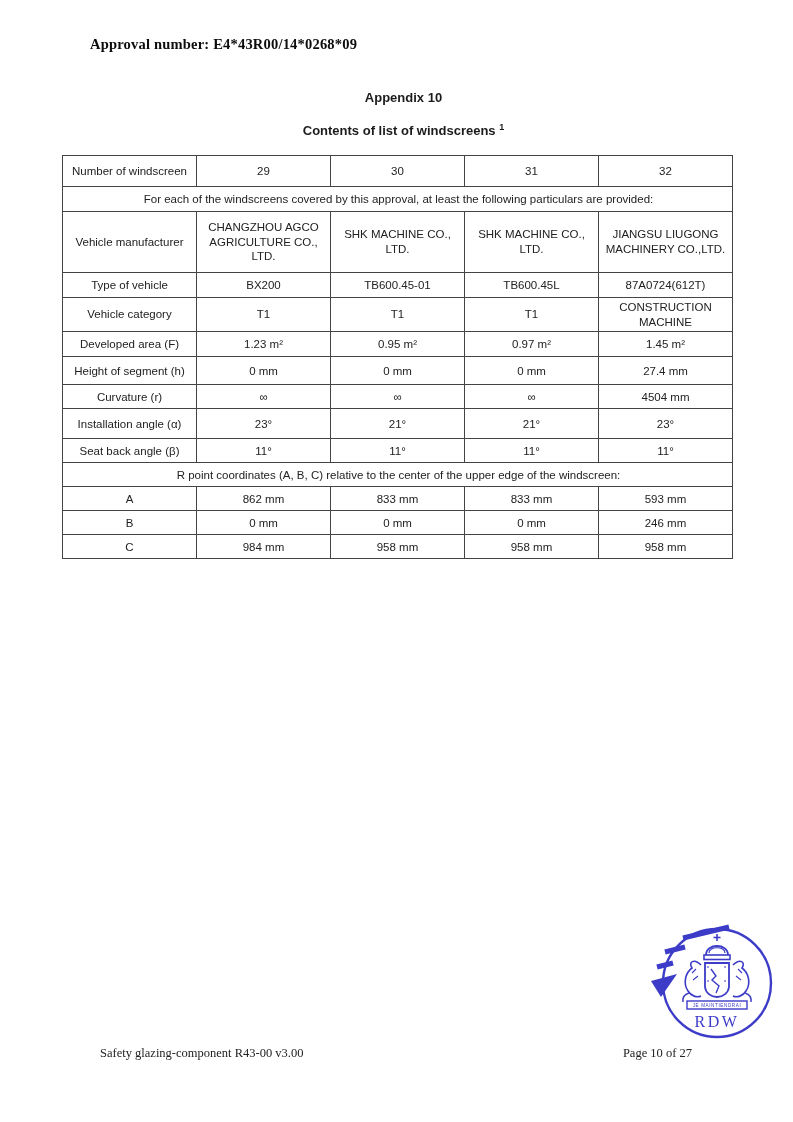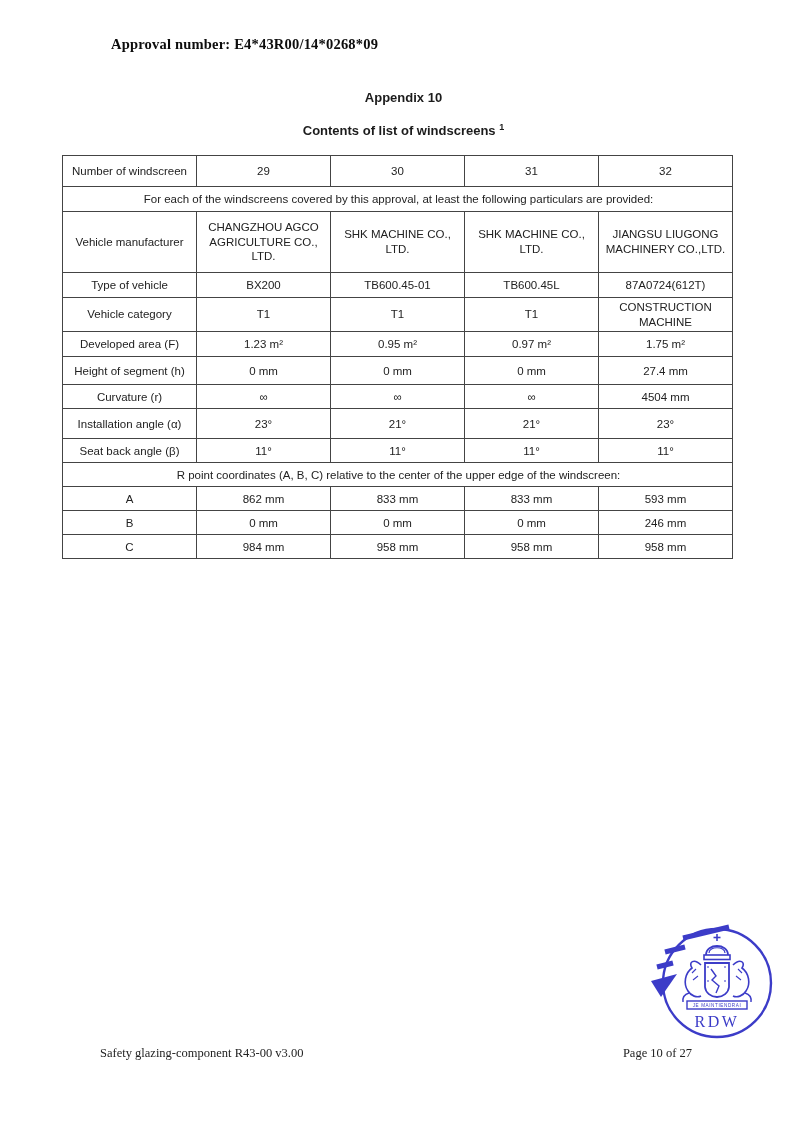--- a/index.html
+++ b/index.html
@@ -8,21 +8,21 @@
     width: 793px;
     height: 1122px;
     margin: 0 auto;
     background: #ffffff;
     font-family: "Liberation Sans", sans-serif;
     color: #1b1b1b;
     overflow: hidden;
   }
   .approval-header {
     position: absolute;
-    left: 111px;
+    left: 90px;
     top: 36px;
     font-family: "Liberation Serif", serif;
     font-weight: bold;
     font-size: 14.5px;
     color: #0d0d0d;
     letter-spacing: 0.2px;
   }
   .title-block { position: absolute; left: 7px; width: 793px; text-align: center; }
   .appendix-title { top: 90px; font-weight: bold; font-size: 13px; }
   .subtitle      { top: 122px; font-weight: bold; font-size: 13px; }
@@ -119,21 +119,21 @@
         <td>T1</td>
         <td>T1</td>
         <td>T1</td>
         <td>CONSTRUCTION MACHINE</td>
       </tr>
       <tr style="height:25px">
         <td>Developed area (F)</td>
         <td>1.23 m²</td>
         <td>0.95 m²</td>
         <td>0.97 m²</td>
-        <td>1.75 m²</td>
+        <td>1.45 m²</td>
       </tr>
       <tr style="height:28px">
         <td>Height of segment (h)</td>
         <td>0 mm</td>
         <td>0 mm</td>
         <td>0 mm</td>
         <td>27.4 mm</td>
       </tr>
       <tr style="height:24px">
         <td>Curvature (r)</td>

